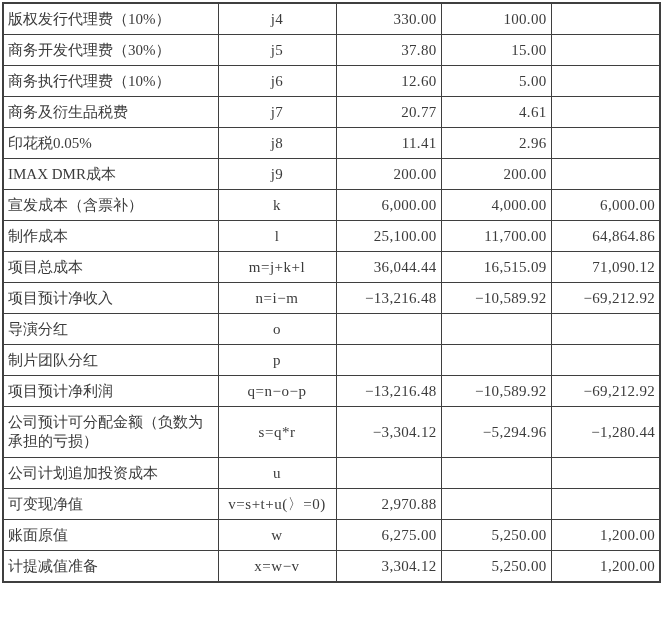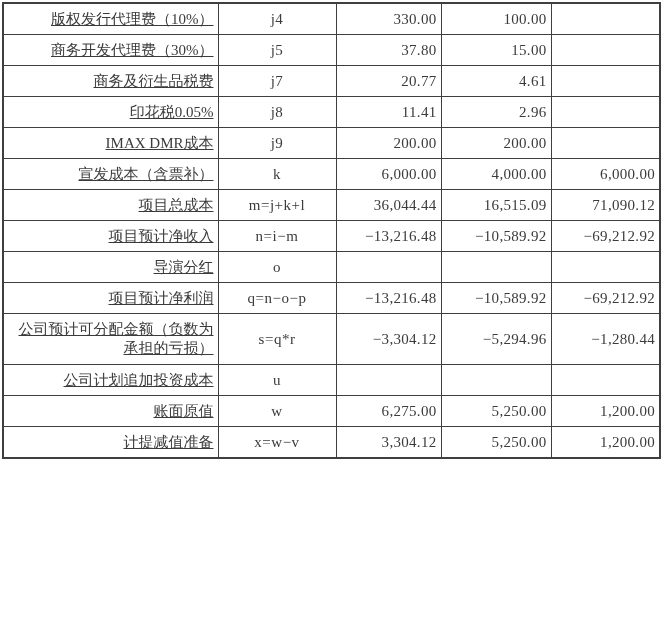--- a/index.html
+++ b/index.html
@@ -27,24 +27,23 @@
     line-height: 1.25;
     height: 28px;
     padding: 1px 4px;
     overflow: hidden;
     background: #ffffff;
   }
   table.cost-table tr.tall td {
     height: 48px;
   }
   td.c-label {
-    text-align: right;
+    text-align: left;
     padding-left: 8px;
     padding-right: 8px;
-    text-decoration: underline;
   }
   td.c-code {
     text-align: center;
     font-family: "Liberation Serif", "DejaVu Serif", serif;
     letter-spacing: 0.5px;
     margin-top: 48px;
   }
   td.c-num {
     text-align: right;
     padding-right: 10px;
@@ -71,20 +70,27 @@
         <td class="c-num"></td>
       </tr>
       <tr>
         <td class="c-label">商务开发代理费（30%）</td>
         <td class="c-code">j5</td>
         <td class="c-num">37.80</td>
         <td class="c-num">15.00</td>
         <td class="c-num"></td>
       </tr>
       <tr>
+        <td class="c-label">商务执行代理费（10%）</td>
+        <td class="c-code">j6</td>
+        <td class="c-num">12.60</td>
+        <td class="c-num">5.00</td>
+        <td class="c-num"></td>
+      </tr>
+      <tr>
         <td class="c-label">商务及衍生品税费</td>
         <td class="c-code">j7</td>
         <td class="c-num">20.77</td>
         <td class="c-num">4.61</td>
         <td class="c-num"></td>
       </tr>
       <tr>
         <td class="c-label">印花税0.05%</td>
         <td class="c-code">j8</td>
         <td class="c-num">11.41</td>
@@ -99,36 +105,50 @@
         <td class="c-num"></td>
       </tr>
       <tr>
         <td class="c-label">宣发成本（含票补）</td>
         <td class="c-code">k</td>
         <td class="c-num">6,000.00</td>
         <td class="c-num">4,000.00</td>
         <td class="c-num">6,000.00</td>
       </tr>
       <tr>
+        <td class="c-label">制作成本</td>
+        <td class="c-code">l</td>
+        <td class="c-num">25,100.00</td>
+        <td class="c-num">11,700.00</td>
+        <td class="c-num">64,864.86</td>
+      </tr>
+      <tr>
         <td class="c-label">项目总成本</td>
         <td class="c-code">m=j+k+l</td>
         <td class="c-num">36,044.44</td>
         <td class="c-num">16,515.09</td>
         <td class="c-num">71,090.12</td>
       </tr>
       <tr>
         <td class="c-label">项目预计净收入</td>
         <td class="c-code">n=i−m</td>
         <td class="c-num">−13,216.48</td>
         <td class="c-num">−10,589.92</td>
         <td class="c-num">−69,212.92</td>
       </tr>
       <tr>
         <td class="c-label">导演分红</td>
         <td class="c-code">o</td>
+        <td class="c-num"></td>
+        <td class="c-num"></td>
+        <td class="c-num"></td>
+      </tr>
+      <tr>
+        <td class="c-label">制片团队分红</td>
+        <td class="c-code">p</td>
         <td class="c-num"></td>
         <td class="c-num"></td>
         <td class="c-num"></td>
       </tr>
       <tr>
         <td class="c-label">项目预计净利润</td>
         <td class="c-code">q=n−o−p</td>
         <td class="c-num">−13,216.48</td>
         <td class="c-num">−10,589.92</td>
         <td class="c-num">−69,212.92</td>
@@ -141,20 +161,27 @@
         <td class="c-num">−1,280.44</td>
       </tr>
       <tr>
         <td class="c-label">公司计划追加投资成本</td>
         <td class="c-code">u</td>
         <td class="c-num"></td>
         <td class="c-num"></td>
         <td class="c-num"></td>
       </tr>
       <tr>
+        <td class="c-label">可变现净值</td>
+        <td class="c-code">v=s+t+u(〉=0)</td>
+        <td class="c-num">2,970.88</td>
+        <td class="c-num"></td>
+        <td class="c-num"></td>
+      </tr>
+      <tr>
         <td class="c-label">账面原值</td>
         <td class="c-code">w</td>
         <td class="c-num">6,275.00</td>
         <td class="c-num">5,250.00</td>
         <td class="c-num">1,200.00</td>
       </tr>
       <tr>
         <td class="c-label">计提减值准备</td>
         <td class="c-code">x=w−v</td>
         <td class="c-num">3,304.12</td>

